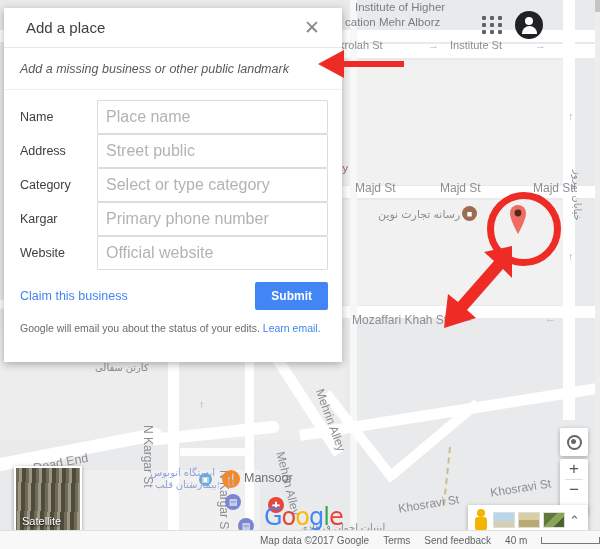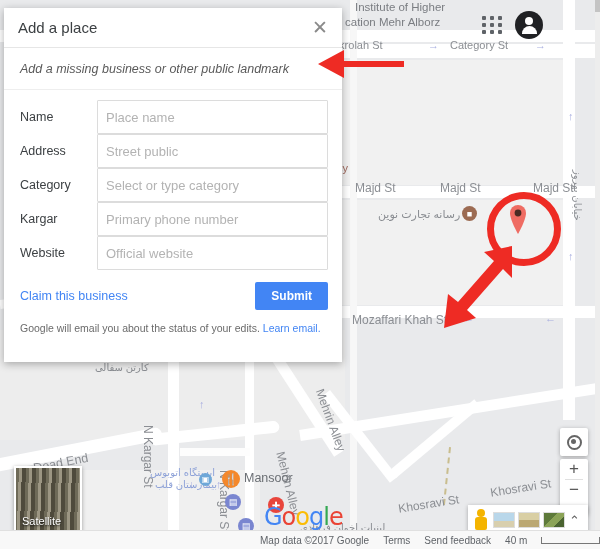--- a/index.html
+++ b/index.html
@@ -88,31 +88,31 @@
             border:1px solid #777;border-top:none;margin-left:4px;margin-bottom:-1px;}
 
   
   .rstrip{position:absolute;right:0;top:0;width:5px;bottom:18px;background:#ededed;}
   .rstrip .thumb{position:absolute;right:0;top:0;width:5px;height:12px;background:#c4c4c4;}
 
   
   .panel{position:absolute;left:4px;top:8px;width:338px;height:354px;background:#fff;
          box-shadow:0 2px 8px rgba(0,0,0,.3);}
   .panel-head{height:40px;border-bottom:1px solid #e6e6e6;display:flex;align-items:center;
-              padding:0 14px;box-sizing:border-box;background:#fff;}
+              padding:0 22px;box-sizing:border-box;background:#fff;}
   .panel-title{font-size:15px;color:#3c4043;}
   .close-x{margin-left:auto;font-size:19px;color:#8a8a8a;cursor:pointer;line-height:1;}
   .panel-sub{padding:14px 16px 13px;font-size:12.5px;color:#5a5a5a;font-style:italic;
              border-bottom:1px solid #eeeeee;}
   .form{padding:10px 14px 0 16px;}
   .frow{display:flex;align-items:center;height:34px;}
   .flabel{width:77px;font-size:12.5px;color:#3c4043;flex:none;}
   .finput{flex:1;height:23px;border:1px solid #dcdcdc;background:#fff;border-radius:1px;
           display:flex;align-items:center;padding:16px 8px;box-sizing:border-box;
-          font-size:13px;color:#b3b3b3;cursor:text;}
+          font-size:16px;color:#b3b3b3;cursor:text;}
   .flink{font-size:12.5px;color:#4285f4;cursor:pointer;}
   .actions{display:flex;align-items:center;padding:12px 14px 0 16px;}
   .claim{font-size:12.5px;color:#4285f4;cursor:pointer;}
   .submit{margin-left:auto;background:#4285f4;color:#fff;font-size:12px;font-weight:bold;
           border:none;border-radius:2px;padding:7px 16px;cursor:pointer;
           font-family:"Liberation Sans",sans-serif;}
   .note{padding:12px 16px 0;font-size:10.5px;color:#6b6b6b;}
   .note a{color:#4285f4;text-decoration:none;cursor:pointer;}
 
   
@@ -147,21 +147,21 @@
     <div class="road" style="left:300px;top:430px;width:300px;height:11px;transform:rotate(-9deg);transform-origin:left center;"></div>
     <div class="road" style="left:330px;top:390px;width:110px;height:10px;transform:rotate(52deg);transform-origin:left top;"></div>
     <div class="road" style="left:390px;top:470px;width:110px;height:10px;transform:rotate(-40deg);transform-origin:left top;"></div>
     <div class="dashline" style="left:446px;top:447px;height:58px;transform:rotate(6deg);"></div>
 
     <div class="maplabel dark" style="left:355px;top:1px;font-size:11.5px;">Institute of Higher</div>
     <div class="maplabel dark" style="left:345px;top:16px;font-size:11.5px;">cation Mehr Alborz</div>
 
     <div class="maplabel" style="left:333px;top:39px;">okrolah St</div>
     <div class="arrowglyph" style="left:428px;top:39px;">→</div>
-    <div class="maplabel" style="left:450px;top:39px;">Category St</div>
+    <div class="maplabel" style="left:450px;top:39px;">Institute St</div>
     <div class="arrowglyph" style="left:535px;top:39px;">→</div>
 
     <div class="maplabel" style="left:331px;top:162px;color:#a06a5e;">ucy</div>
 
     <div class="maplabel" style="left:355px;top:181px;font-size:12px;">Majd St</div>
     <div class="maplabel" style="left:440px;top:181px;font-size:12px;">Majd St</div>
     <div class="maplabel" style="left:533px;top:181px;font-size:12px;">Majd St</div>
 
     <div class="fa" style="left:378px;top:208px;color:#8a8d92;font-size:11px;">رسانه تجارت نوین</div>
     <div class="poi brown" style="left:462px;top:206px;">■</div>

